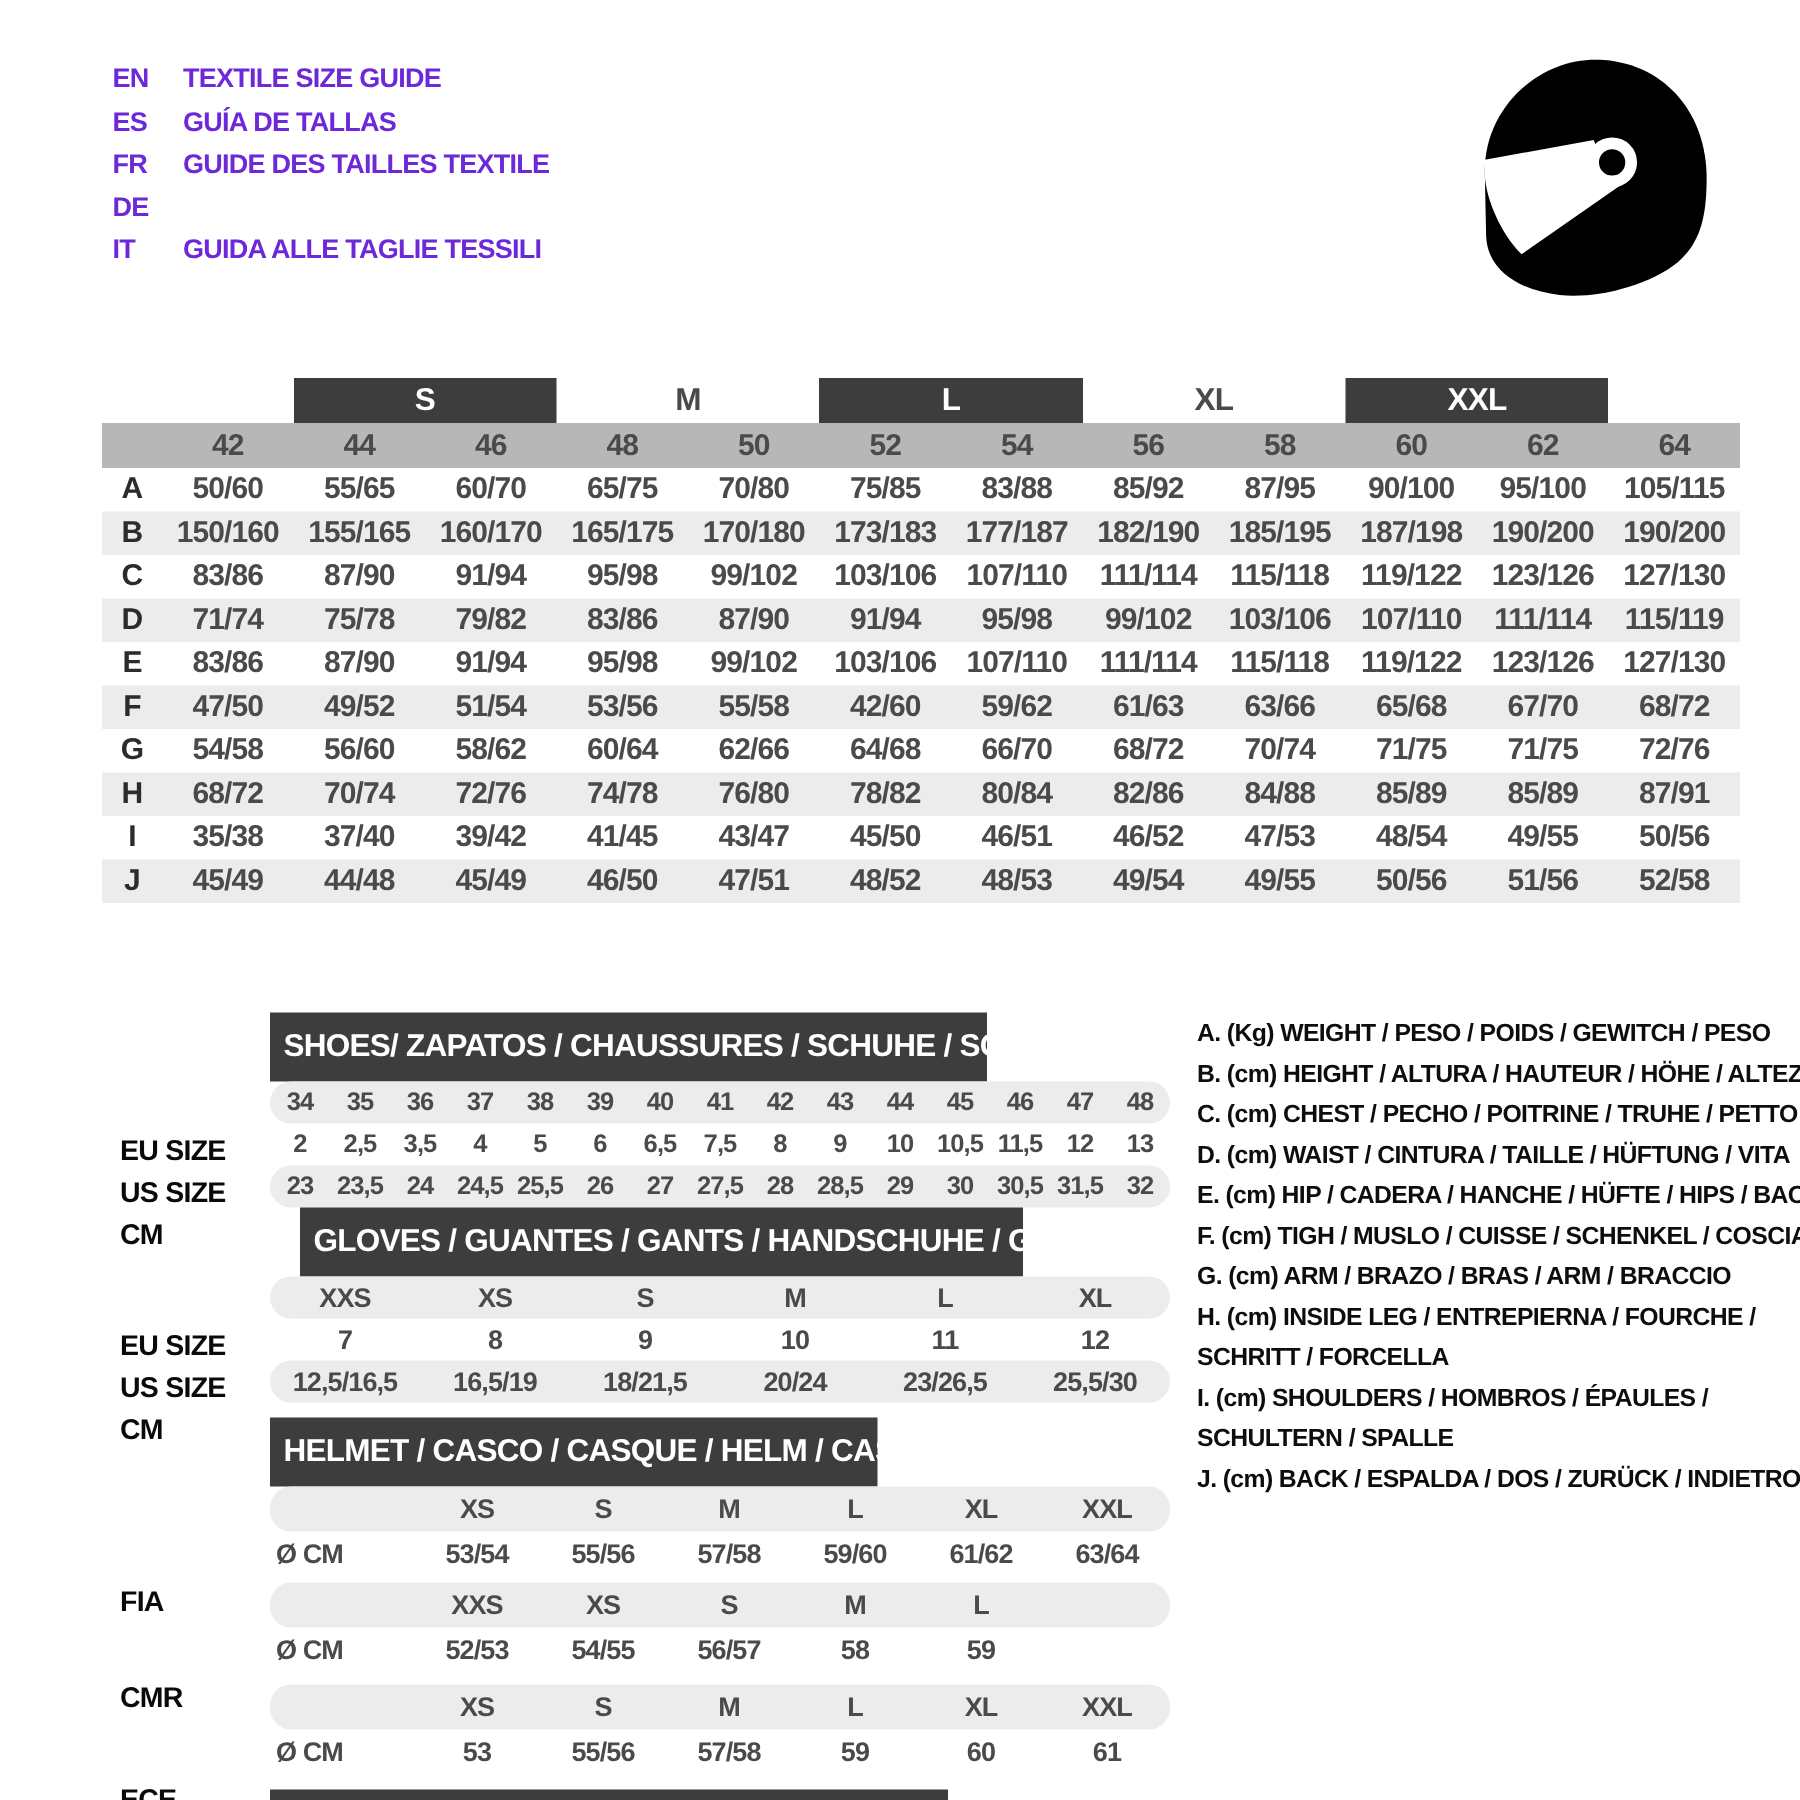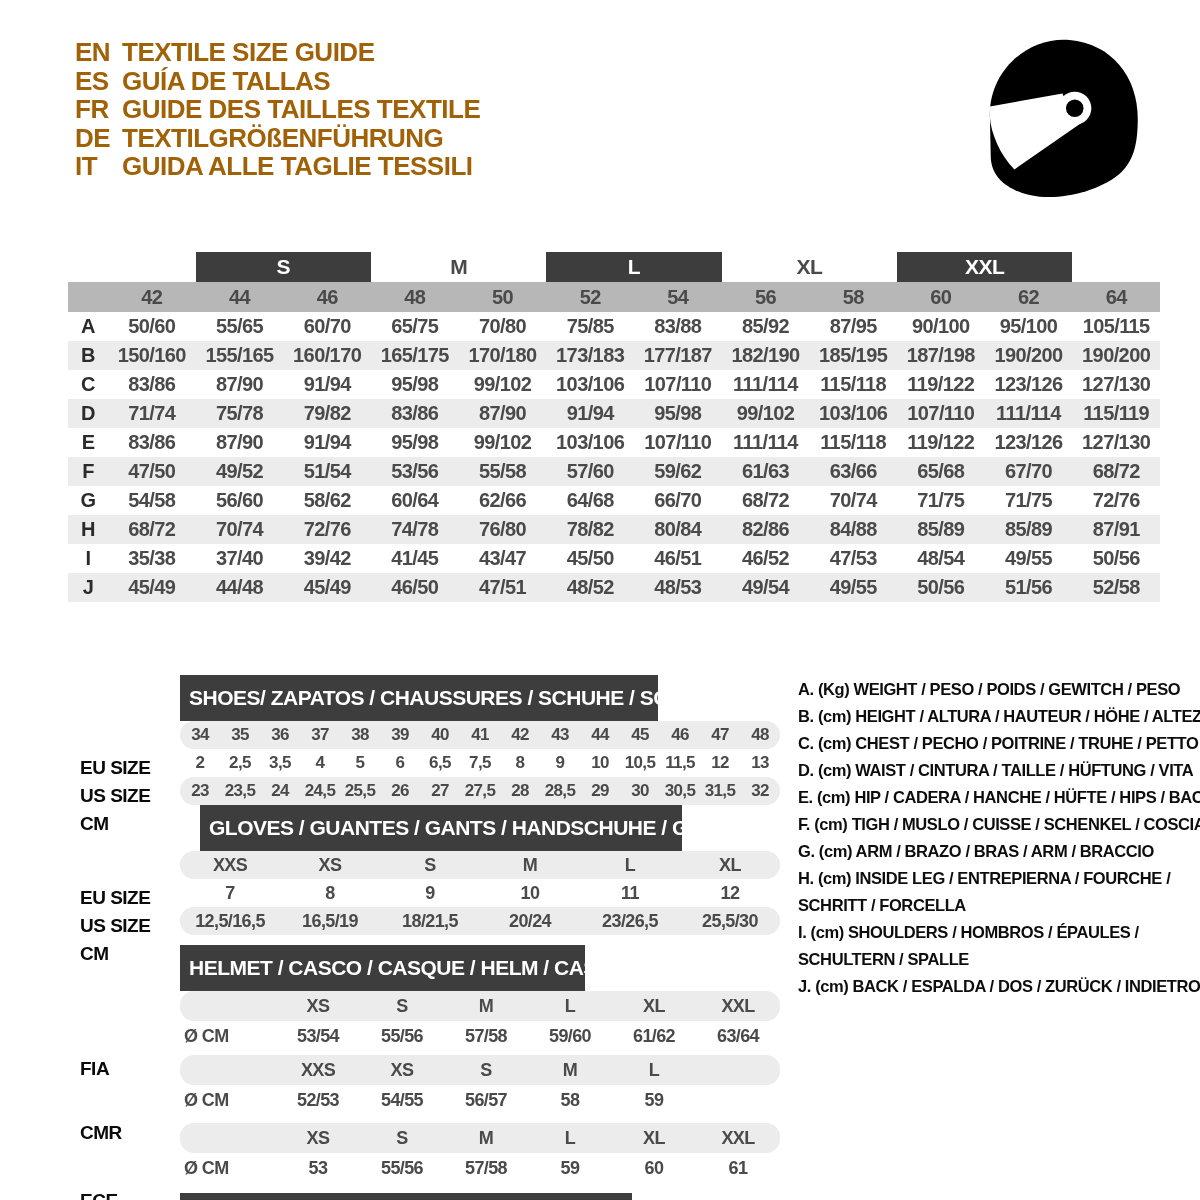--- a/index.html
+++ b/index.html
@@ -9,21 +9,21 @@
     font-family:"Liberation Sans", sans-serif;
     font-weight:bold;
     position:relative;
     overflow:hidden;
     color:#111;
   }
   .abs { position:absolute; }
 
   
   .lang-block { left:75px; top:38px; }
-  .lang-row { display:flex; font-size:26px; line-height:28.5px; letter-spacing:-0.5px; color:#a16207; }
+  .lang-row { display:flex; font-size:18px; line-height:28.5px; letter-spacing:-0.5px; color:#6d28d9; }
   .lang-code { width:47px; flex:none; }
 
   
   .helmet-icon-wrap { left:975px; top:28px; width:175px; height:178px; }
   .helmet-icon-wrap svg { width:100%; height:100%; }
 
   
   .main-table { left:68px; top:252px; width:1092px; }
   .mt-grid { display:grid; grid-template-columns:40px repeat(12,1fr); }
   .mt-groups { height:30px; }
@@ -74,21 +74,20 @@
     <div class="lang-row">
       <div class="lang-code">ES</div>
       <div class="lang-title">GUÍA DE TALLAS</div>
     </div>
     <div class="lang-row">
       <div class="lang-code">FR</div>
       <div class="lang-title">GUIDE DES TAILLES TEXTILE</div>
     </div>
     <div class="lang-row">
       <div class="lang-code">DE</div>
-      <div class="lang-title">TEXTILGRÖßENFÜHRUNG</div>
     </div>
     <div class="lang-row">
       <div class="lang-code">IT</div>
       <div class="lang-title">GUIDA ALLE TAGLIE TESSILI</div>
     </div>
   </div>
 
 <div class="abs helmet-icon-wrap">
   <svg viewBox="0 0 100 100" aria-hidden="true">
     <path d="M54 6 C78 8 93 27 93 51 C93 67 90 76 82 83 C71 92 51 97 37 95.5 C23 94 9.5 87 9 73 L8.5 49 C8 24 30 4 54 6 Z" fill="#000"></path>
@@ -197,21 +196,21 @@
         <div class="mt-cell">123/126</div>
         <div class="mt-cell">127/130</div>
       </div>
       <div class="mt-grid mt-row shaded">
         <div class="mt-cell mt-letter">F</div>
         <div class="mt-cell">47/50</div>
         <div class="mt-cell">49/52</div>
         <div class="mt-cell">51/54</div>
         <div class="mt-cell">53/56</div>
         <div class="mt-cell">55/58</div>
-        <div class="mt-cell">57/60</div>
+        <div class="mt-cell">42/60</div>
         <div class="mt-cell">59/62</div>
         <div class="mt-cell">61/63</div>
         <div class="mt-cell">63/66</div>
         <div class="mt-cell">65/68</div>
         <div class="mt-cell">67/70</div>
         <div class="mt-cell">68/72</div>
       </div>
       <div class="mt-grid mt-row">
         <div class="mt-cell mt-letter">G</div>
         <div class="mt-cell">54/58</div>

